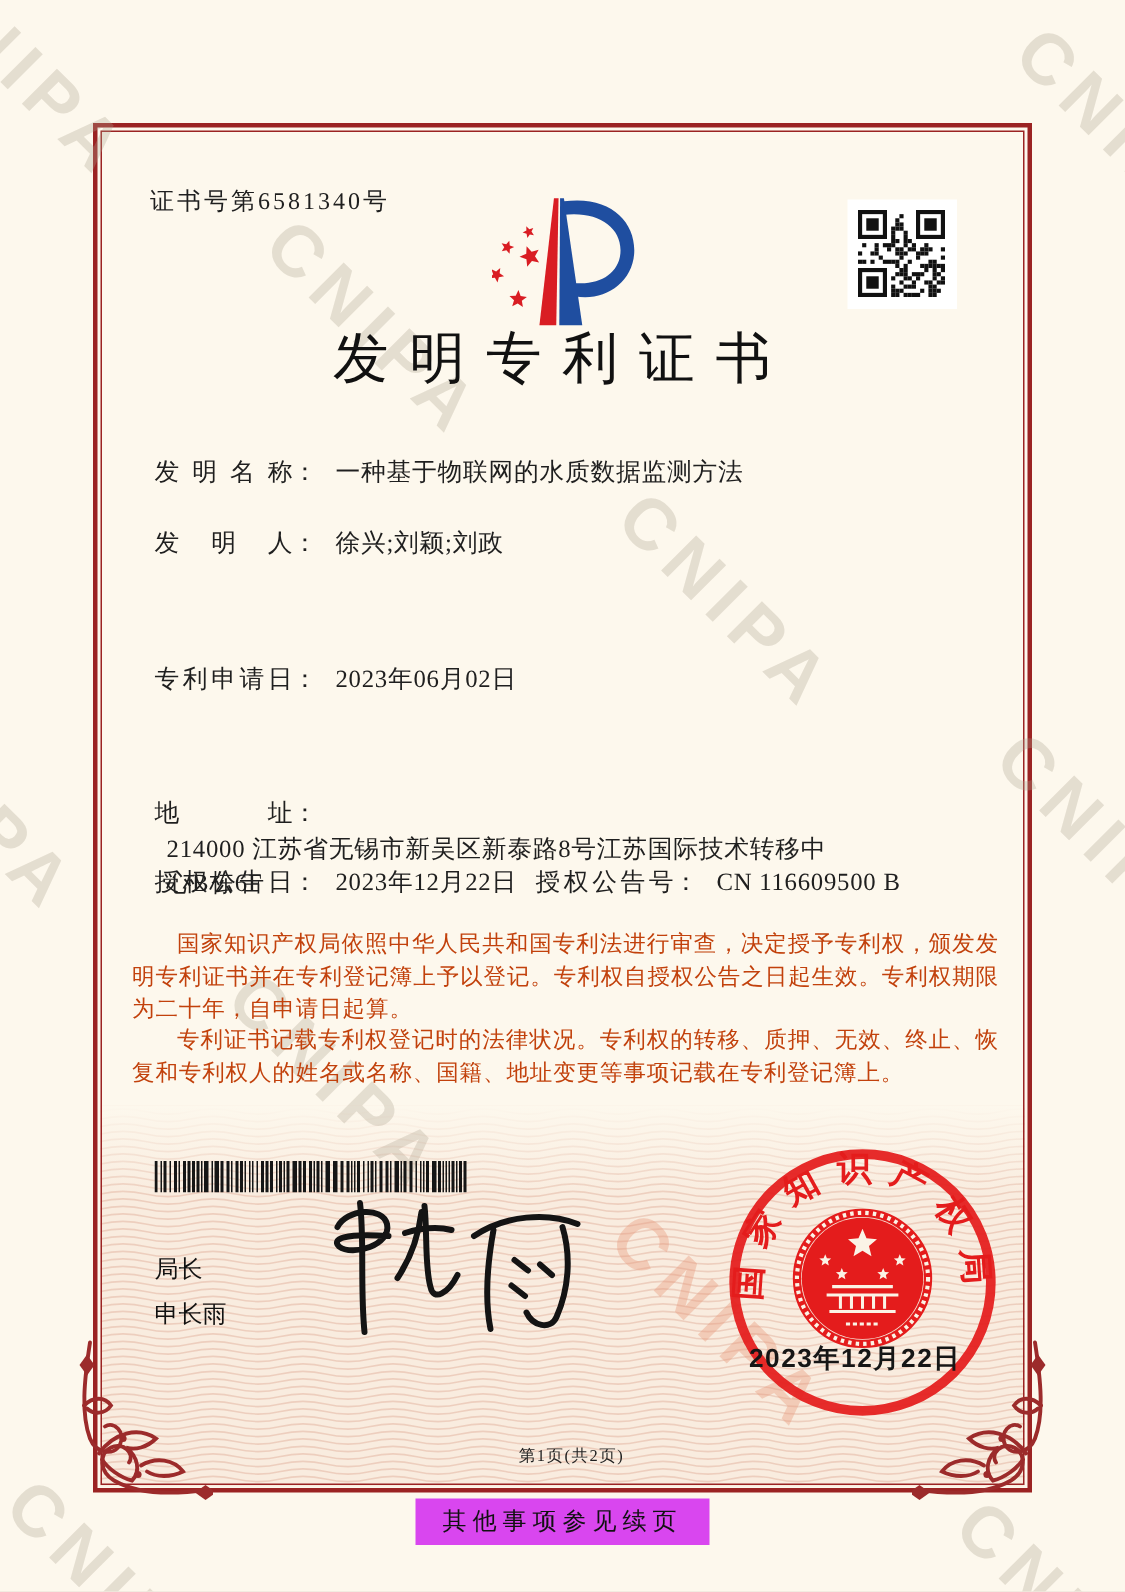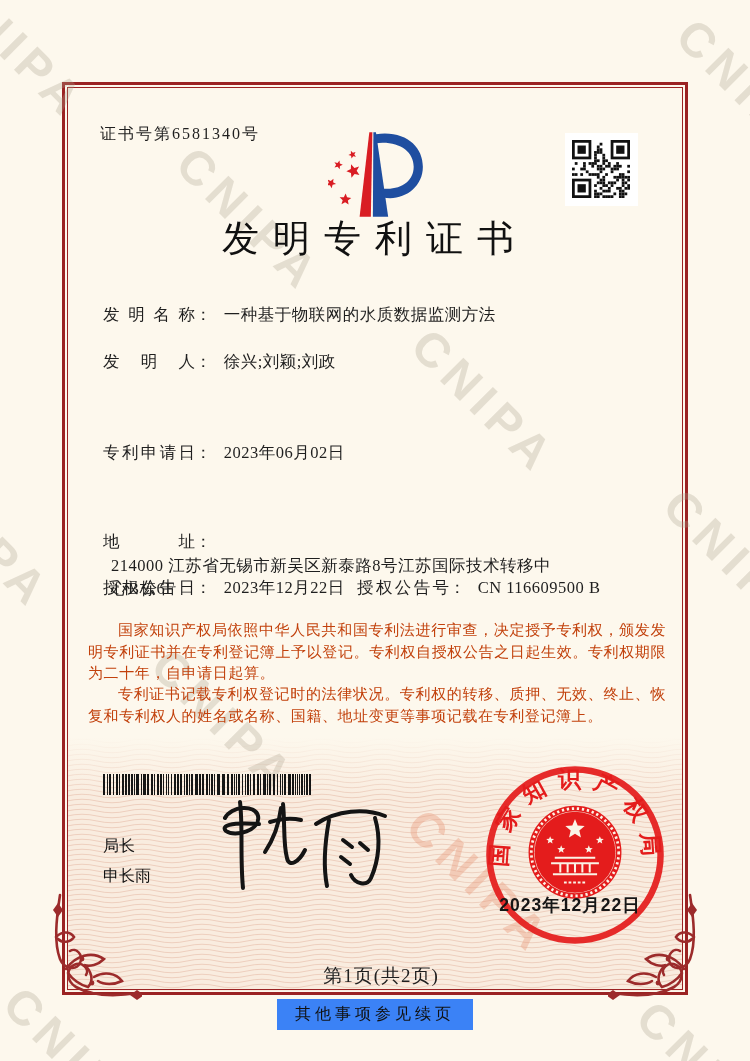--- a/index.html
+++ b/index.html
@@ -53,23 +53,23 @@
   .sig-name{position:absolute;left:103px;top:866px;font-family:"Liberation Sans","DejaVu Sans",sans-serif;
             font-size:16px;color:#111;z-index:3;}
   .signature{position:absolute;left:213px;top:796px;width:182px;height:97px;z-index:3;}
 
   .seal{position:absolute;left:483px;top:763px;width:184px;height:184px;z-index:4;}
   .seal-date{position:absolute;left:494px;top:893px;width:152px;text-align:center;
              font-family:"Liberation Sans","DejaVu Sans",sans-serif;font-weight:bold;
              font-size:17.5px;color:#161616;letter-spacing:1px;z-index:5;}
 
   .page-num{position:absolute;left:12px;right:0;top:963px;text-align:center;
-            font-size:19px;letter-spacing:1px;z-index:3;}
+            font-size:11px;letter-spacing:1px;z-index:3;}
   .contin{position:absolute;left:0;right:0;top:999px;text-align:center;z-index:3;}
-  .contin span{display:inline-block;background:#3b82f6;padding:5px 18px;
+  .contin span{display:inline-block;background:#d946ef;padding:5px 18px;
                font-size:16px;letter-spacing:4px;color:#111;}
 </style>
 </head>
 <body>
 
 <div class="page">
 
   <div class="wm" style="left:-50px;top:-45px">CNIPA</div>
   <div class="wm" style="left:185px;top:128px">CNIPA</div>
   <div class="wm" style="left:685px;top:0px">CNIPA</div>

